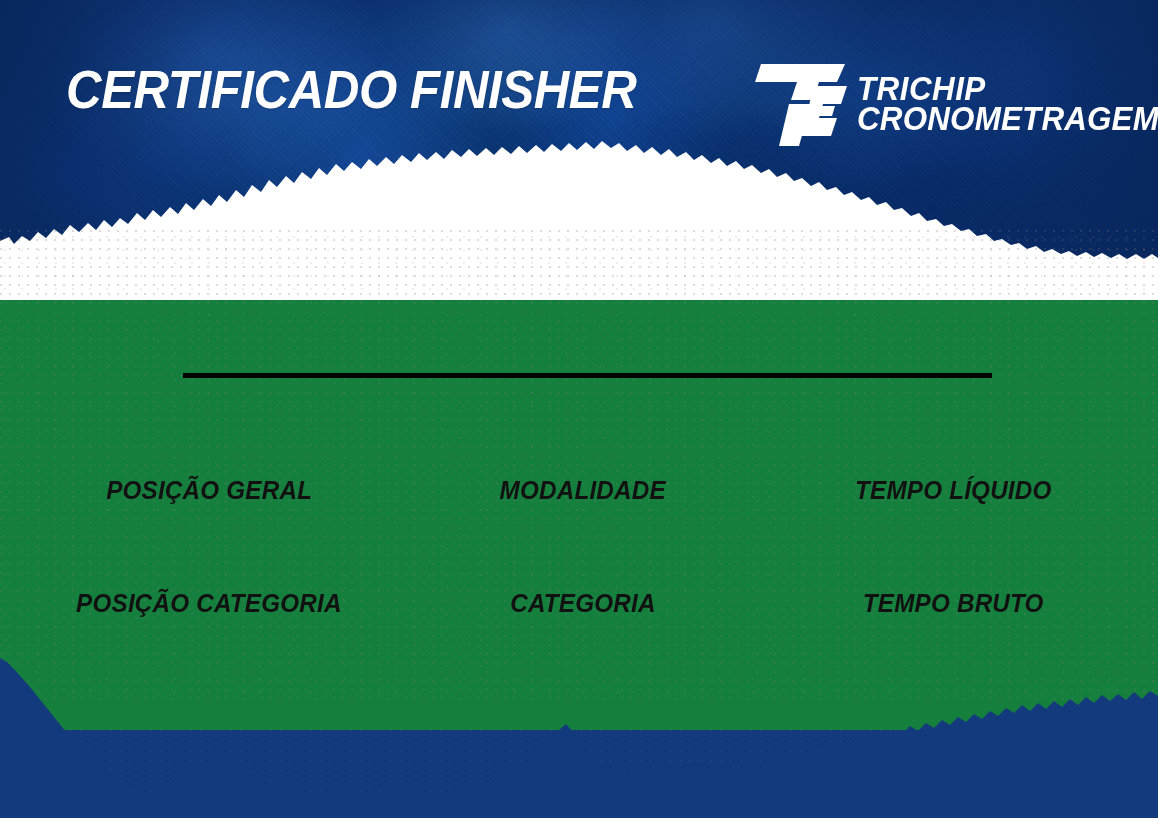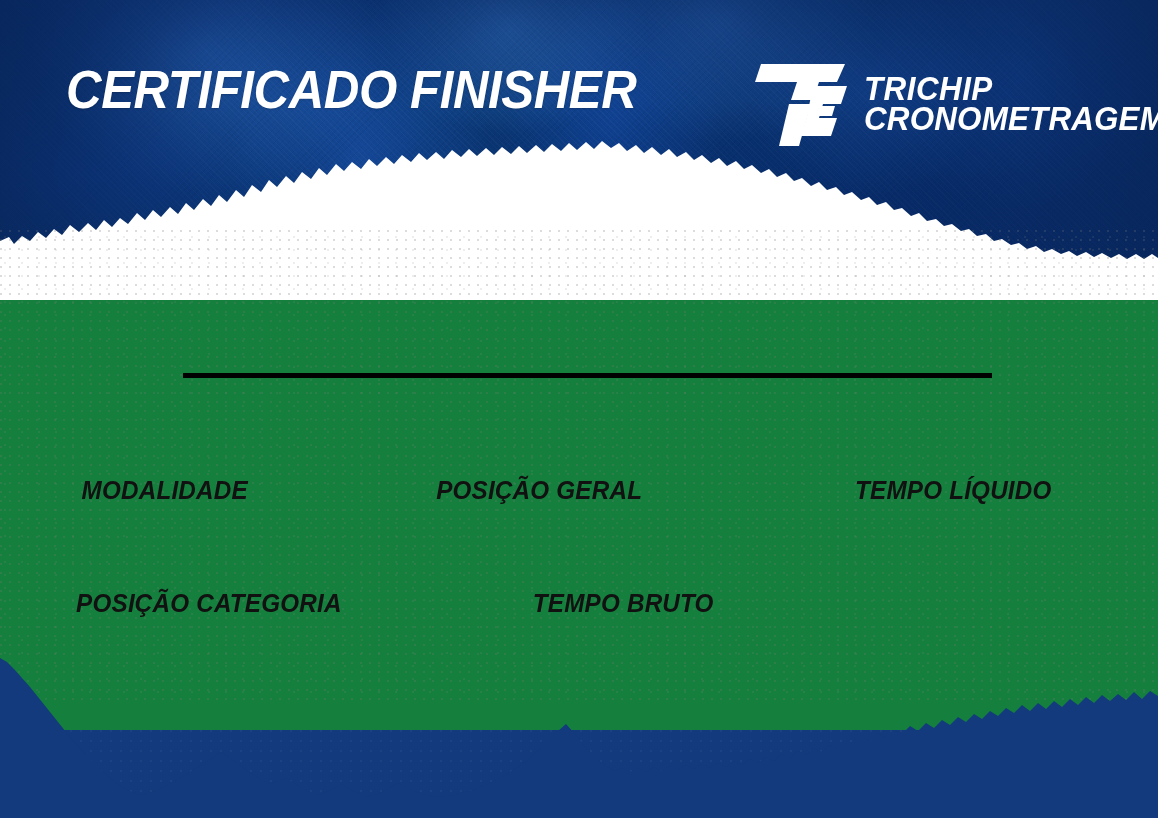--- a/index.html
+++ b/index.html
@@ -78,21 +78,21 @@
   }
 
   .logo-wrap {
     position: absolute;
     left: 755px;
     top: 58px;
     width: 345px;
     height: 92px;
     display: flex;
     align-items: center;
-    gap: 13px;
+    gap: 6px;
   }
   .logo-mark {
     width: 96px;
     height: 88px;
     flex: 0 0 auto;
   }
   .logo-text {
     display: flex;
     flex-direction: column;
     justify-content: center;
@@ -264,34 +264,37 @@
   </div>
 
   <div class="body-area">
     <div class="paper-texture"></div>
 
     <div class="divider-rule"></div>
 
     <div class="fields-grid">
 
       <div class="field-row">
+        <div class="field-col col-a">
+          <span class="field-label">POSIÇÃO GERAL</span>
+        </div>
         <div class="field-col col-b">
           <span class="field-label">MODALIDADE</span>
-        </div>
-        <div class="field-col col-a">
-          <span class="field-label">POSIÇÃO GERAL</span>
         </div>
         <div class="field-col col-c">
           <span class="field-label">TEMPO LÍQUIDO</span>
         </div>
       </div>
 
       <div class="field-row">
         <div class="field-col col-a">
           <span class="field-label">POSIÇÃO CATEGORIA</span>
+        </div>
+        <div class="field-col col-b">
+          <span class="field-label">CATEGORIA</span>
         </div>
         <div class="field-col col-c">
           <span class="field-label">TEMPO BRUTO</span>
         </div>
       </div>
 
     </div>
   </div>
 
   <div class="footer-band">

